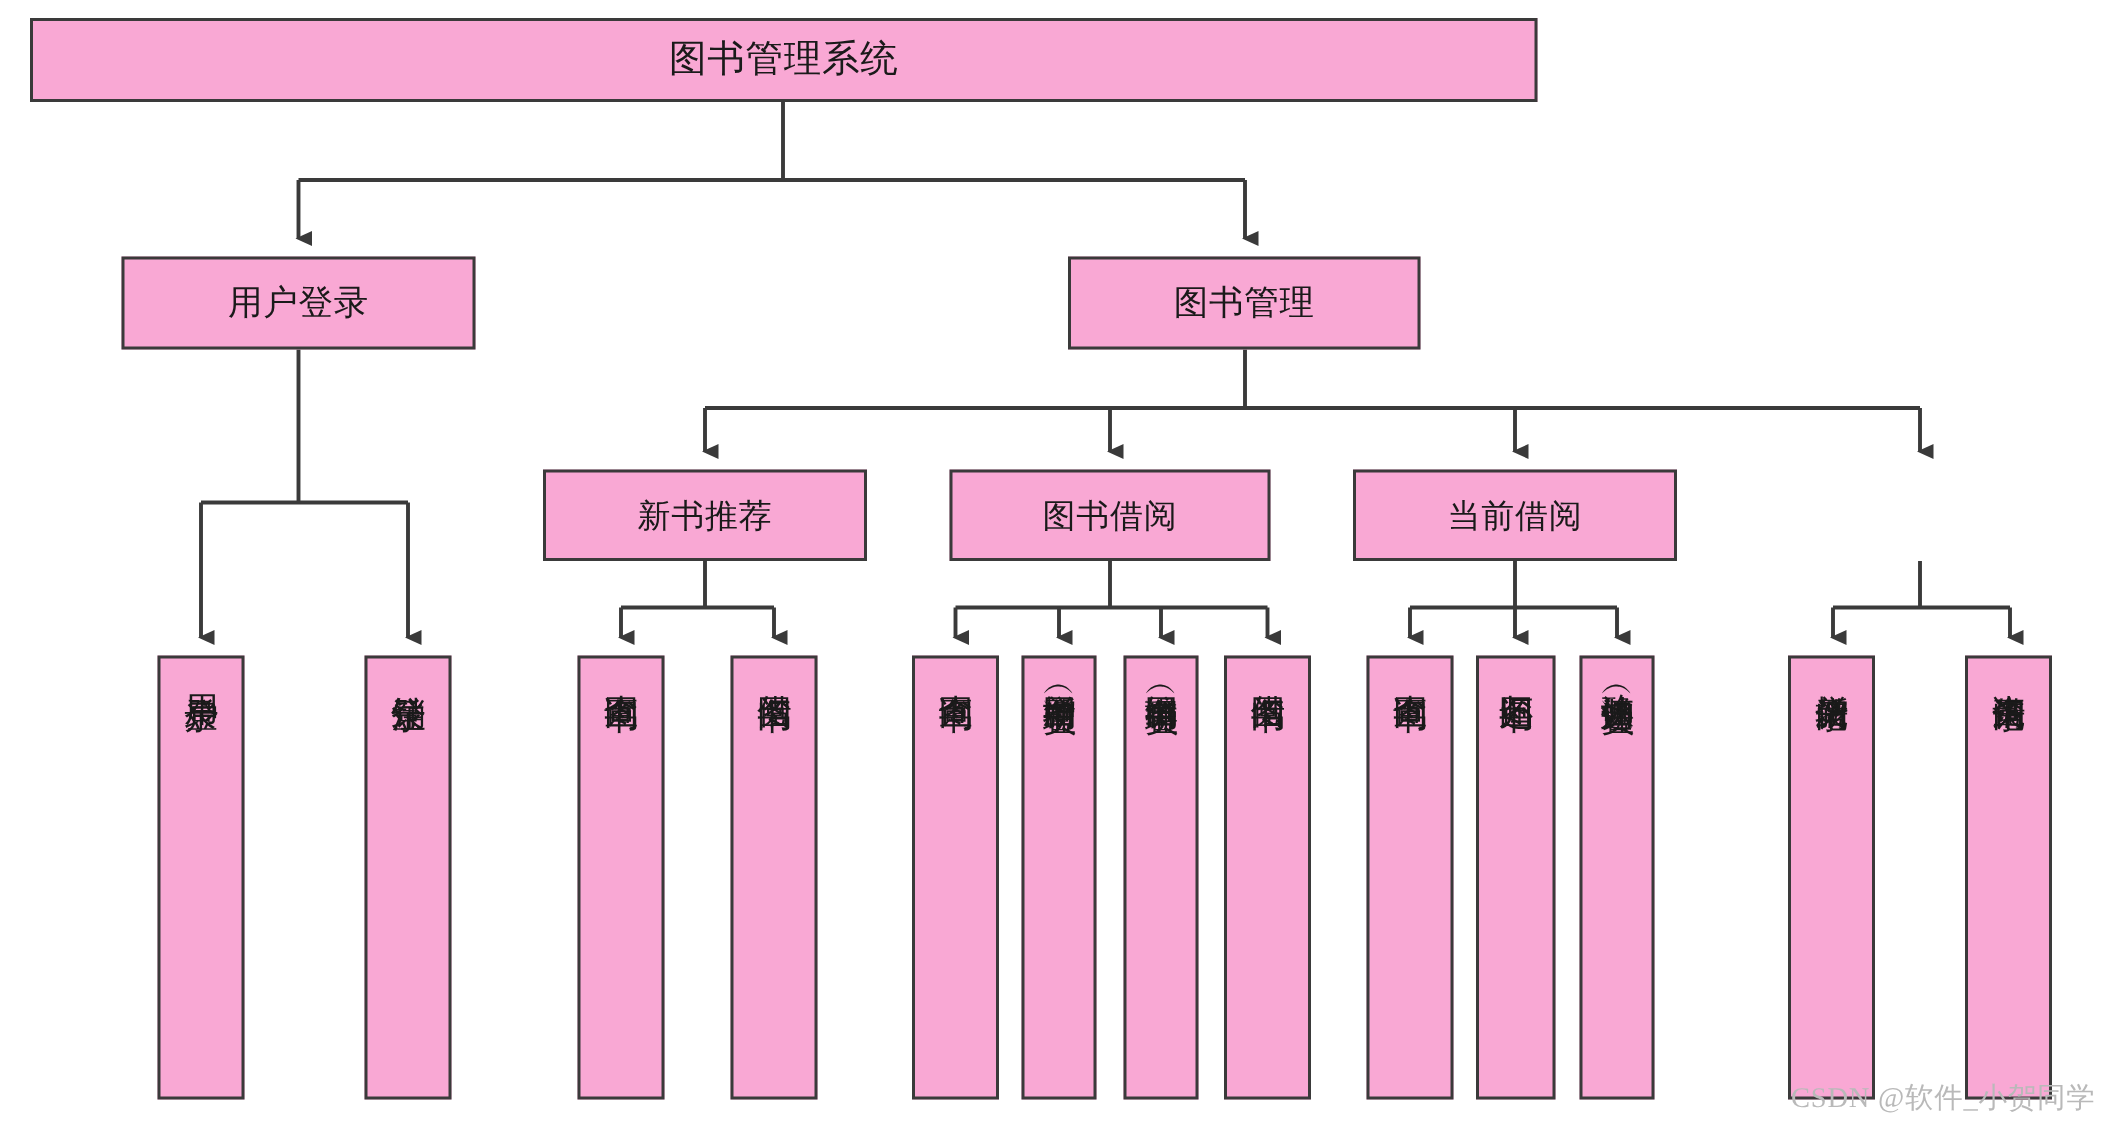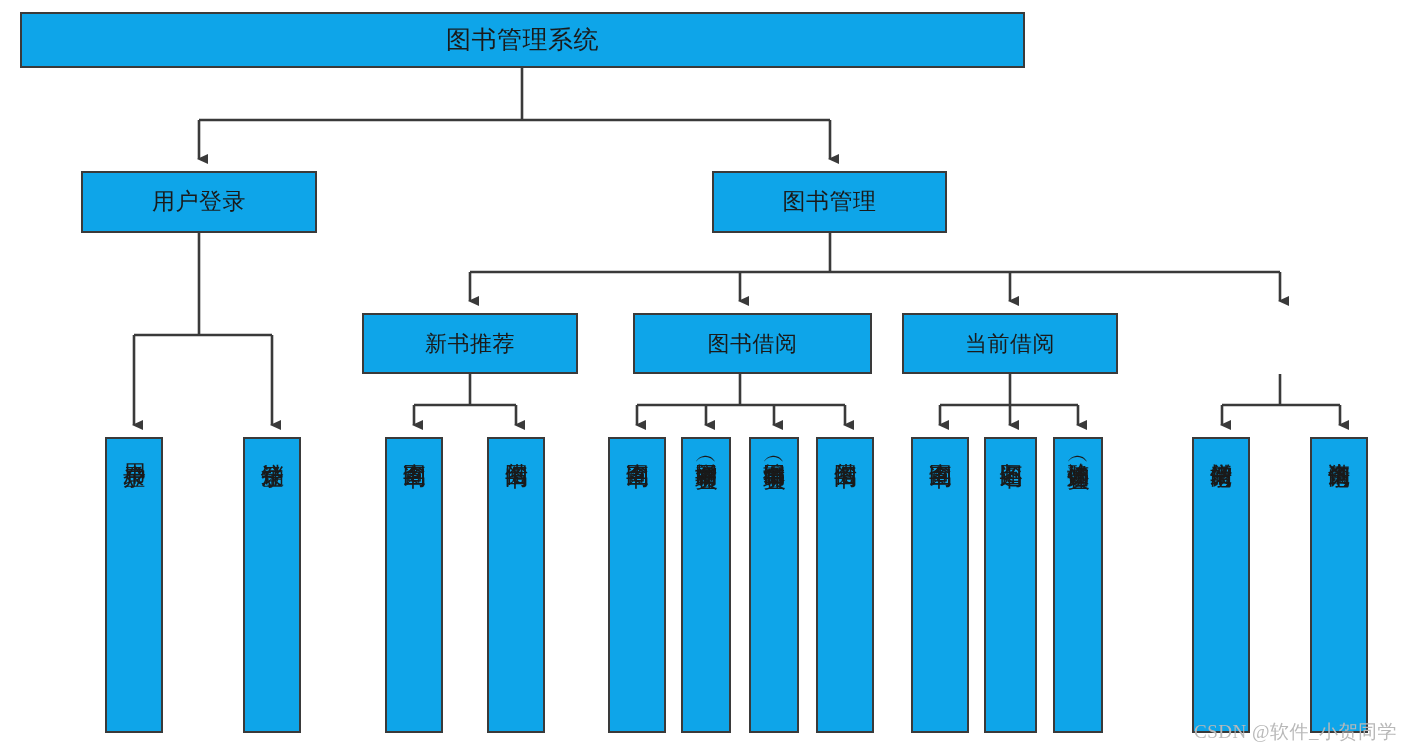--- a/index.html
+++ b/index.html
@@ -22,21 +22,21 @@
     left: 0;
     top: 0;
     width: 1405px;
     height: 747px;
     pointer-events: none;
   }
   .node {
     position: absolute;
     box-sizing: border-box;
     border: 2.5px solid #3a3a3a;
-    background: #0ea5e9;
+    background: #f9a8d4;
     display: flex;
     align-items: center;
     justify-content: center;
     color: #1a1a1a;
   }
   .node-label {
     display: block;
     text-align: center;
     line-height: 1.18;
     letter-spacing: 0.5px;
@@ -131,21 +131,21 @@
   <div class="node lvl1" style="left:81px; top:171px; width:236px; height:62px;">
     <span class="node-label">用户登录</span>
   </div>
   <div class="node lvl1" style="left:712px; top:171px; width:235px; height:62px;">
     <span class="node-label">图书管理</span>
   </div>
 
   <div class="node lvl2" style="left:362px; top:313px; width:216px; height:61px;">
     <span class="node-label">新书推荐</span>
   </div>
-  <div class="node lvl2" style="left:633px; top:313px; width:239px; height:61px;">
+  <div class="node lvl2" style="left:633px; top:313px; width:214px; height:61px;">
     <span class="node-label">图书借阅</span>
   </div>
   <div class="node lvl2" style="left:902px; top:313px; width:216px; height:61px;">
     <span class="node-label">当前借阅</span>
   </div>
 
   <div class="node leaf" style="left:105px; top:437px; width:58px; height:296px;">
     <span class="node-label">用户登录</span>
   </div>
   <div class="node leaf" style="left:243px; top:437px; width:58px; height:296px;">

